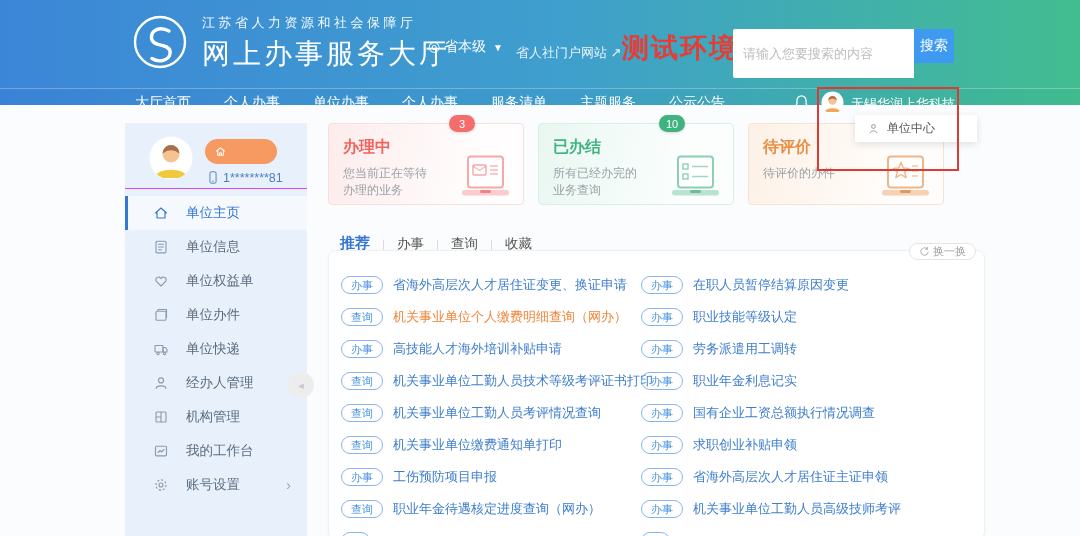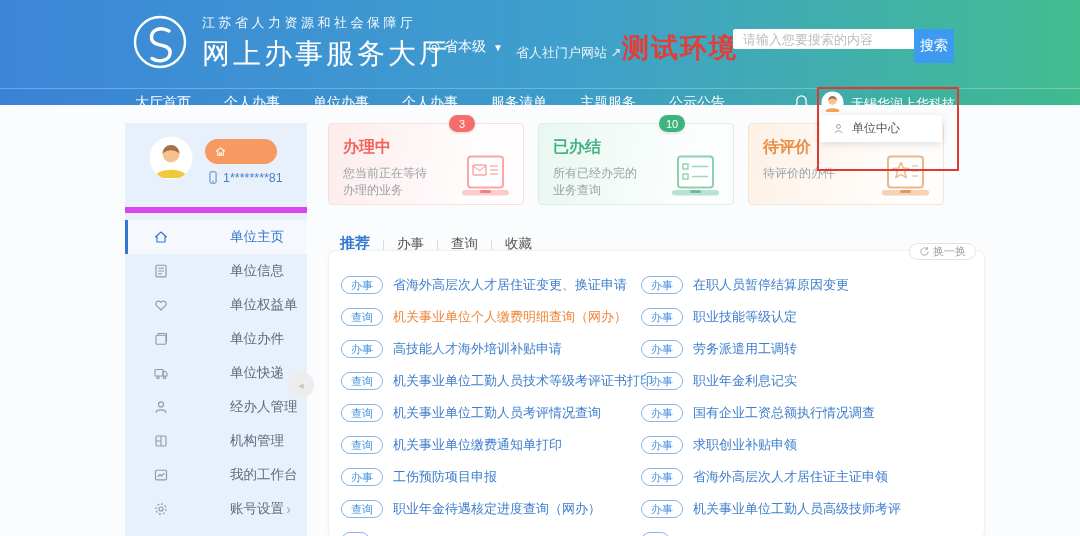--- a/index.html
+++ b/index.html
@@ -13,53 +13,53 @@
             background:linear-gradient(90deg,#3a82d6 0%,#3d9cca 52%,#3fbb8e 100%);
             border-top:1px solid rgba(255,255,255,.28); }
   .logo { position:absolute; left:133px; top:15px; width:54px; height:54px; }
   .title-block { position:absolute; left:202px; top:14px; color:#fff; }
   .org-name { font-size:13px; letter-spacing:3.5px; opacity:.95; }
   .portal-title { font-size:28px; font-weight:normal; letter-spacing:3px; margin-top:3px; }
   .region { position:absolute; left:428px; top:38px; color:#fff; font-size:14px; cursor:pointer; }
   .region .caret { font-size:10px; margin-left:3px; }
   .portal-link { position:absolute; left:516px; top:44px; color:#eaf4ff; font-size:13px; cursor:pointer; }
   .env-label { position:absolute; left:622px; top:30px; color:#e53c36; font-size:27px; font-weight:bold; letter-spacing:2px; }
-  .search-input { position:absolute; left:733px; top:29px; width:181px; height:20px; border:none; outline:none;
+  .search-input { position:absolute; left:733px; top:29px; width:181px; height:49px; border:none; outline:none;
                   padding:0 10px; font-size:13px; color:#333; border-radius:2px 0 0 2px; }
   .search-input::placeholder { color:#bdbdbd; }
   .search-btn { position:absolute; left:914px; top:29px; width:40px; height:34px; border:none;
                 background:#3e9af0; color:#fff; font-size:14px; border-radius:0 2px 2px 0; cursor:pointer; }
 
   
   .nav-items { position:absolute; left:135px; top:0; height:27px; display:flex; align-items:center; }
   .nav-item { color:#fff; font-size:14px; margin-right:33px; cursor:pointer; white-space:nowrap; }
   .bell { position:absolute; left:793px; top:5px; cursor:pointer; }
   .nav-avatar { position:absolute; left:821px; top:2px; width:23px; height:23px; cursor:pointer; }
   .nav-username { position:absolute; left:851px; top:6px; color:#fff; font-size:13px; cursor:pointer; white-space:nowrap; }
 
   
-  .user-menu { position:absolute; left:820px; top:115px; width:122px; background:#fff; z-index:20;
+  .user-menu { position:absolute; left:855px; top:115px; width:122px; background:#fff; z-index:20;
                box-shadow:0 2px 8px rgba(0,0,0,.12); }
   .user-menu-item { height:27px; display:flex; align-items:center; padding-left:12px; font-size:12px; color:#555; cursor:pointer; }
   .user-menu-item + .user-menu-item { border-top:1px solid #efefef; }
   .user-menu-item svg { margin-right:7px; }
   .annotation-box { position:absolute; left:817px; top:87px; width:142px; height:84px;
                     border:2px solid #dd3b32; z-index:30; pointer-events:none; }
 
   
   .sidebar { position:absolute; left:125px; top:123px; width:182px; height:413px; background:#e8f1fb; }
-  .side-user { position:relative; height:90px; border-bottom:6px solid #d946ef; }
+  .side-user { position:relative; height:66px; border-bottom:1px solid #d946ef; }
   .side-avatar { position:absolute; left:24px; top:13px; width:44px; height:44px; cursor:pointer; }
   .side-pill { position:absolute; left:80px; top:16px; width:72px; height:25px; background:#f79a62;
                border-radius:13px; display:flex; align-items:center; padding-left:9px; }
   .side-phone { position:absolute; left:81px; top:47px; display:flex; align-items:center; color:#4a7fc1; font-size:12.5px; }
   .side-phone svg { margin-right:3px; }
   .side-menu { padding-top:7px; }
   .side-item { height:34px; display:flex; align-items:center; padding-left:28px; font-size:13.5px;
-               color:#5b6b7f; cursor:pointer; position:relative;gap:44px; }
+               color:#5b6b7f; cursor:pointer; position:relative; }
   .side-item svg { margin-right:17px; color:#8a9bb0; flex:none; }
   .side-item.active { background:rgba(255,255,255,.55); color:#3578d2; padding-left:25px;
                       border-left:3px solid #3578d2; }
   .side-item.active svg { color:#3578d2; }
   .side-item .chev { position:absolute; right:16px; color:#9aa7b6; font-size:14px; }
   .collapse-handle { position:absolute; left:288px; top:372px; width:26px; height:26px; border-radius:50%;
                      background:#ededed; z-index:5; display:flex; align-items:center; justify-content:center;
                      color:#c9c9c9; font-size:11px; cursor:pointer; }
 
   

